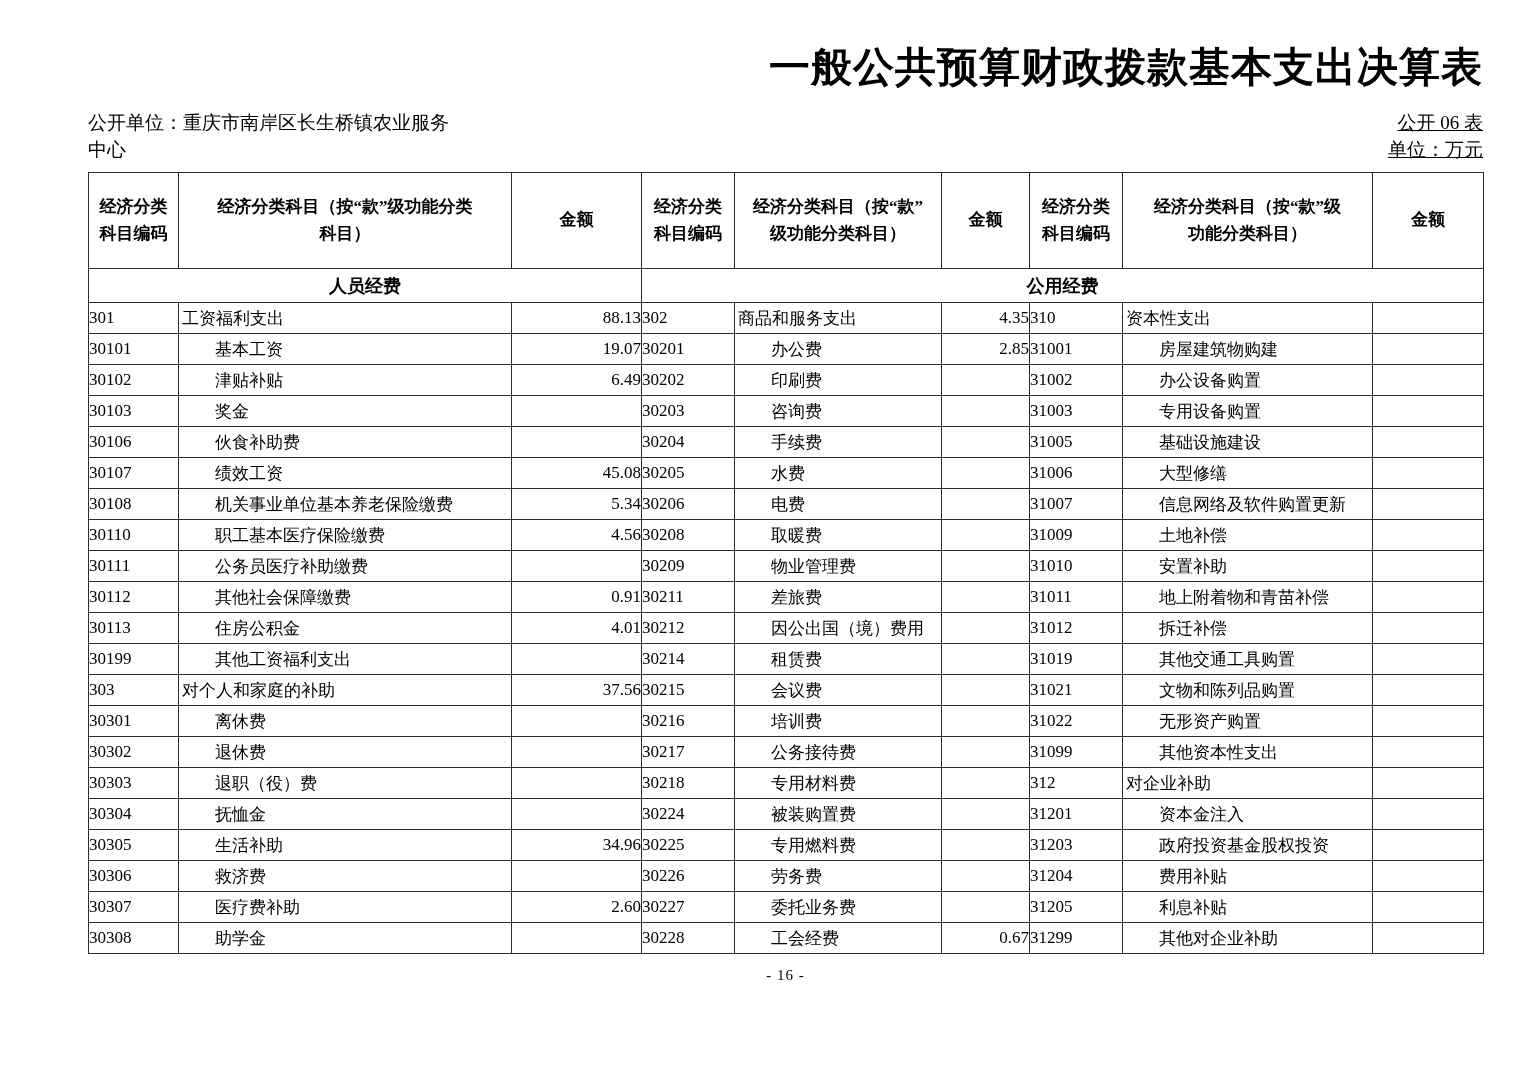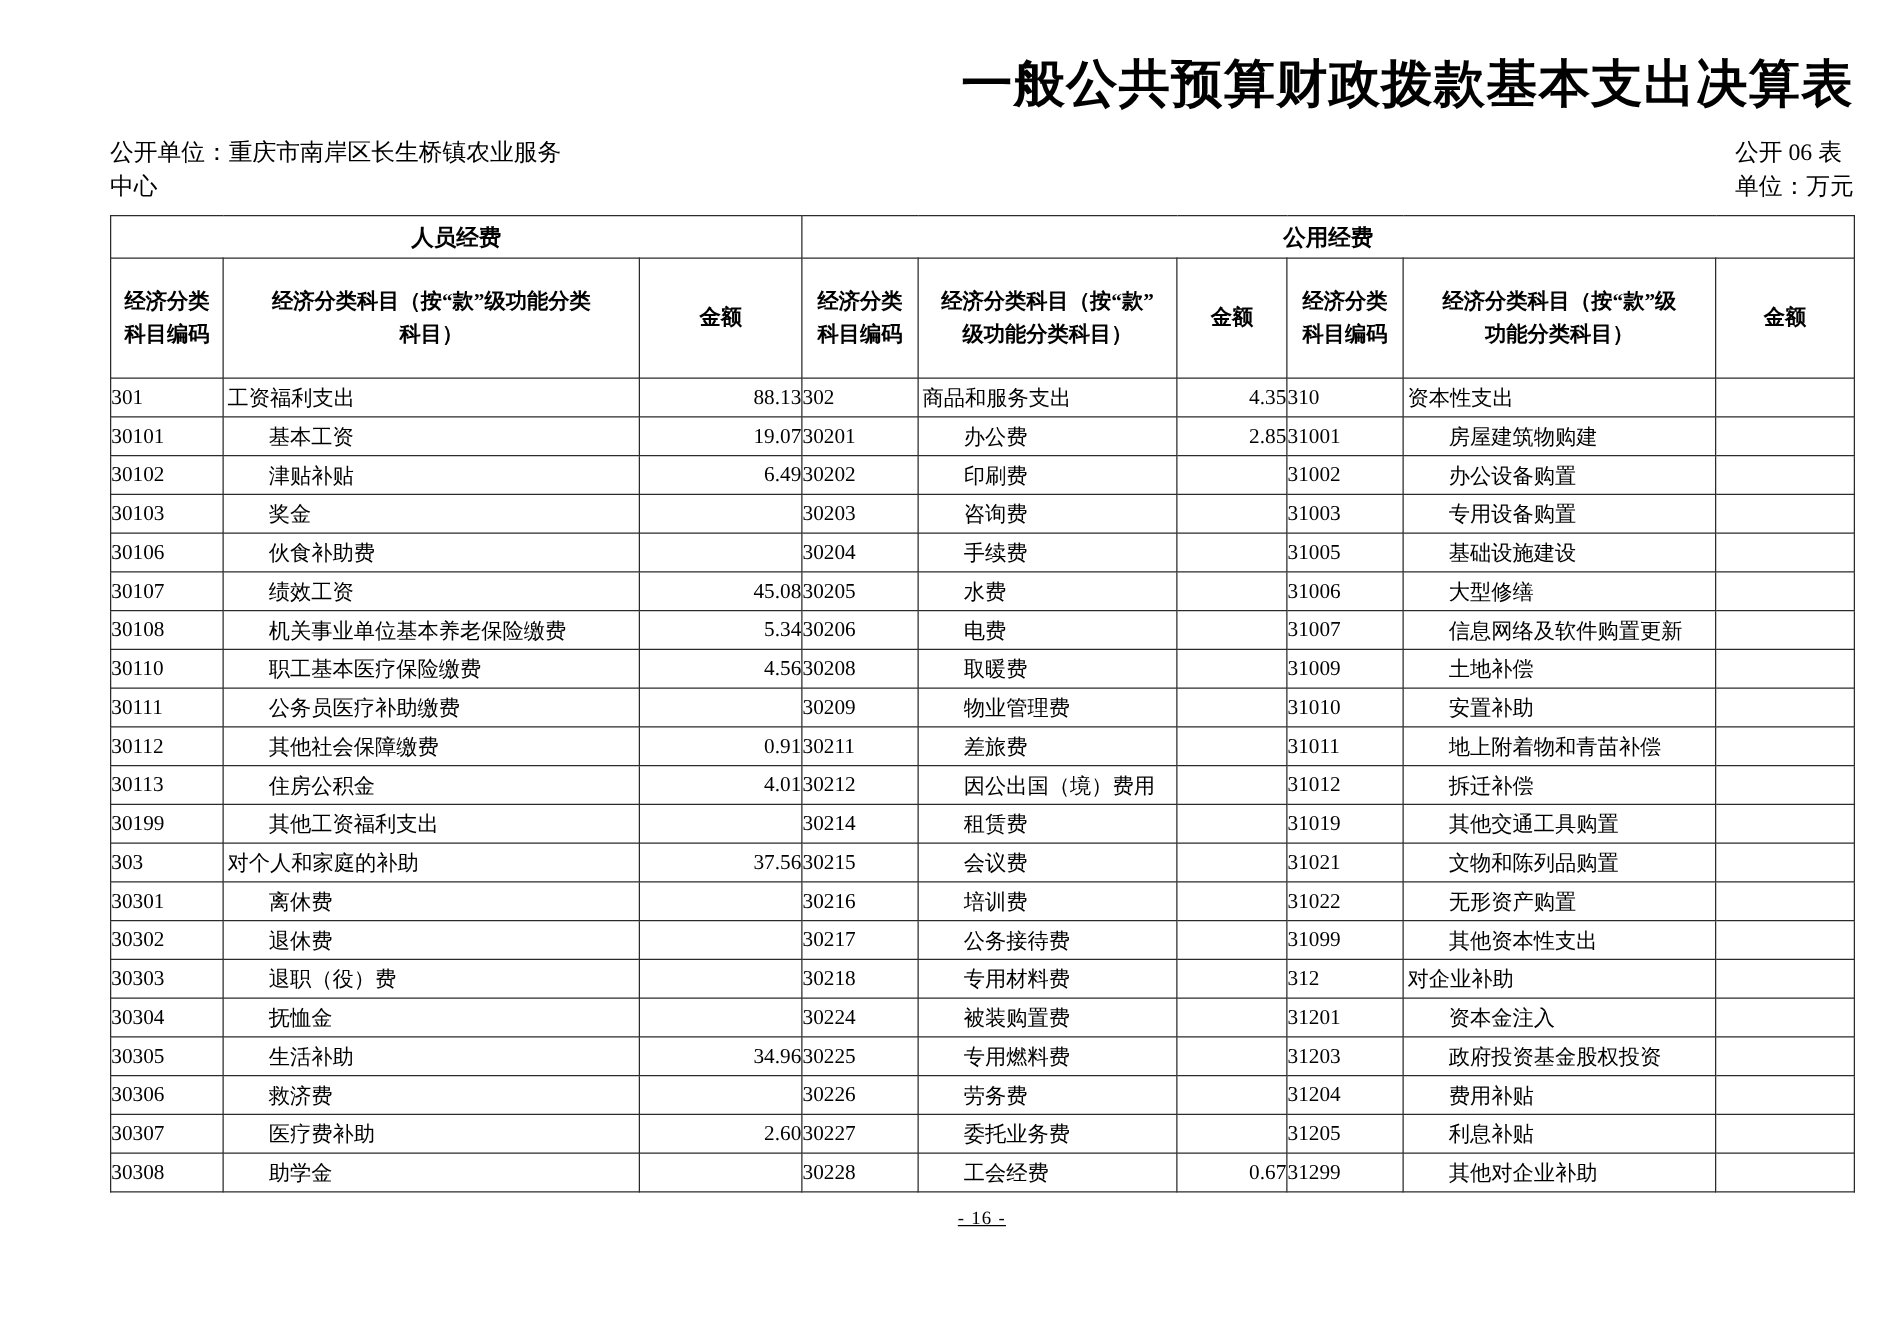--- a/index.html
+++ b/index.html
@@ -21,21 +21,21 @@
   .info-bar{
     width:1395px;
     display:flex;
     justify-content:space-between;
     align-items:flex-start;
     font-size:19px;
     line-height:27px;
     margin-bottom:9px;
   }
   .info-left{max-width:560px;}
-  .info-right{text-align:left;}
+  .info-right{text-align:right;text-decoration:underline;}
   table.fin{
     border-collapse:collapse;
     table-layout:fixed;
     width:1395px;
     font-size:17px;
   }
   table.fin th, table.fin td{
     border:1px solid #2b2b2b;
     padding:0;
     overflow:hidden;
@@ -60,21 +60,20 @@
   td.subject{text-align:left;}
   td.subject.lvl1{padding-left:3px;}
   td.subject.lvl2{padding-left:36px;}
   td.amount{text-align:right;padding-right:7px;}
   .page-footer{
     width:1395px;
     text-align:center;
     font-size:15px;
     margin-top:13px;
     letter-spacing:1px;
-    text-decoration:underline;
   }
 </style>
 </head>
 <body>
 
 <h1 class="page-title">一般公共预算财政拨款基本支出决算表</h1>
 
 <div class="info-bar">
   <div class="info-left">
     <div>公开单位：重庆市南岸区长生桥镇农业服务</div>
@@ -92,41 +91,41 @@
       <col style="width: 333px;">
       <col style="width: 130px;">
       <col style="width: 93px;">
       <col style="width: 207px;">
       <col style="width: 88px;">
       <col style="width: 93px;">
       <col style="width: 250px;">
       <col style="width: 111px;">
     </colgroup>
   <thead>
-    <tr id="group-header-row">
-        <th class="group-h" colspan="3">人员经费</th>
-        <th class="group-h" colspan="6">公用经费</th>
-      </tr>
     <tr id="column-header-row">
         <th class="col-h">经济分类
 科目编码</th>
         <th class="col-h">经济分类科目（按“款”级功能分类
 科目）</th>
         <th class="col-h">金额</th>
         <th class="col-h">经济分类
 科目编码</th>
         <th class="col-h">经济分类科目（按“款”
 级功能分类科目）</th>
         <th class="col-h">金额</th>
         <th class="col-h">经济分类
 科目编码</th>
         <th class="col-h">经济分类科目（按“款”级
 功能分类科目）</th>
         <th class="col-h">金额</th>
       </tr>
+    <tr id="group-header-row">
+        <th class="group-h" colspan="3">人员经费</th>
+        <th class="group-h" colspan="6">公用经费</th>
+      </tr>
   </thead>
   <tbody id="table-body">
       <tr>
         <td class="code">301</td>
         <td class="subject lvl1">工资福利支出</td>
         <td class="amount">88.13</td>
         <td class="code">302</td>
         <td class="subject lvl1">商品和服务支出</td>
         <td class="amount">4.35</td>
         <td class="code">310</td>

